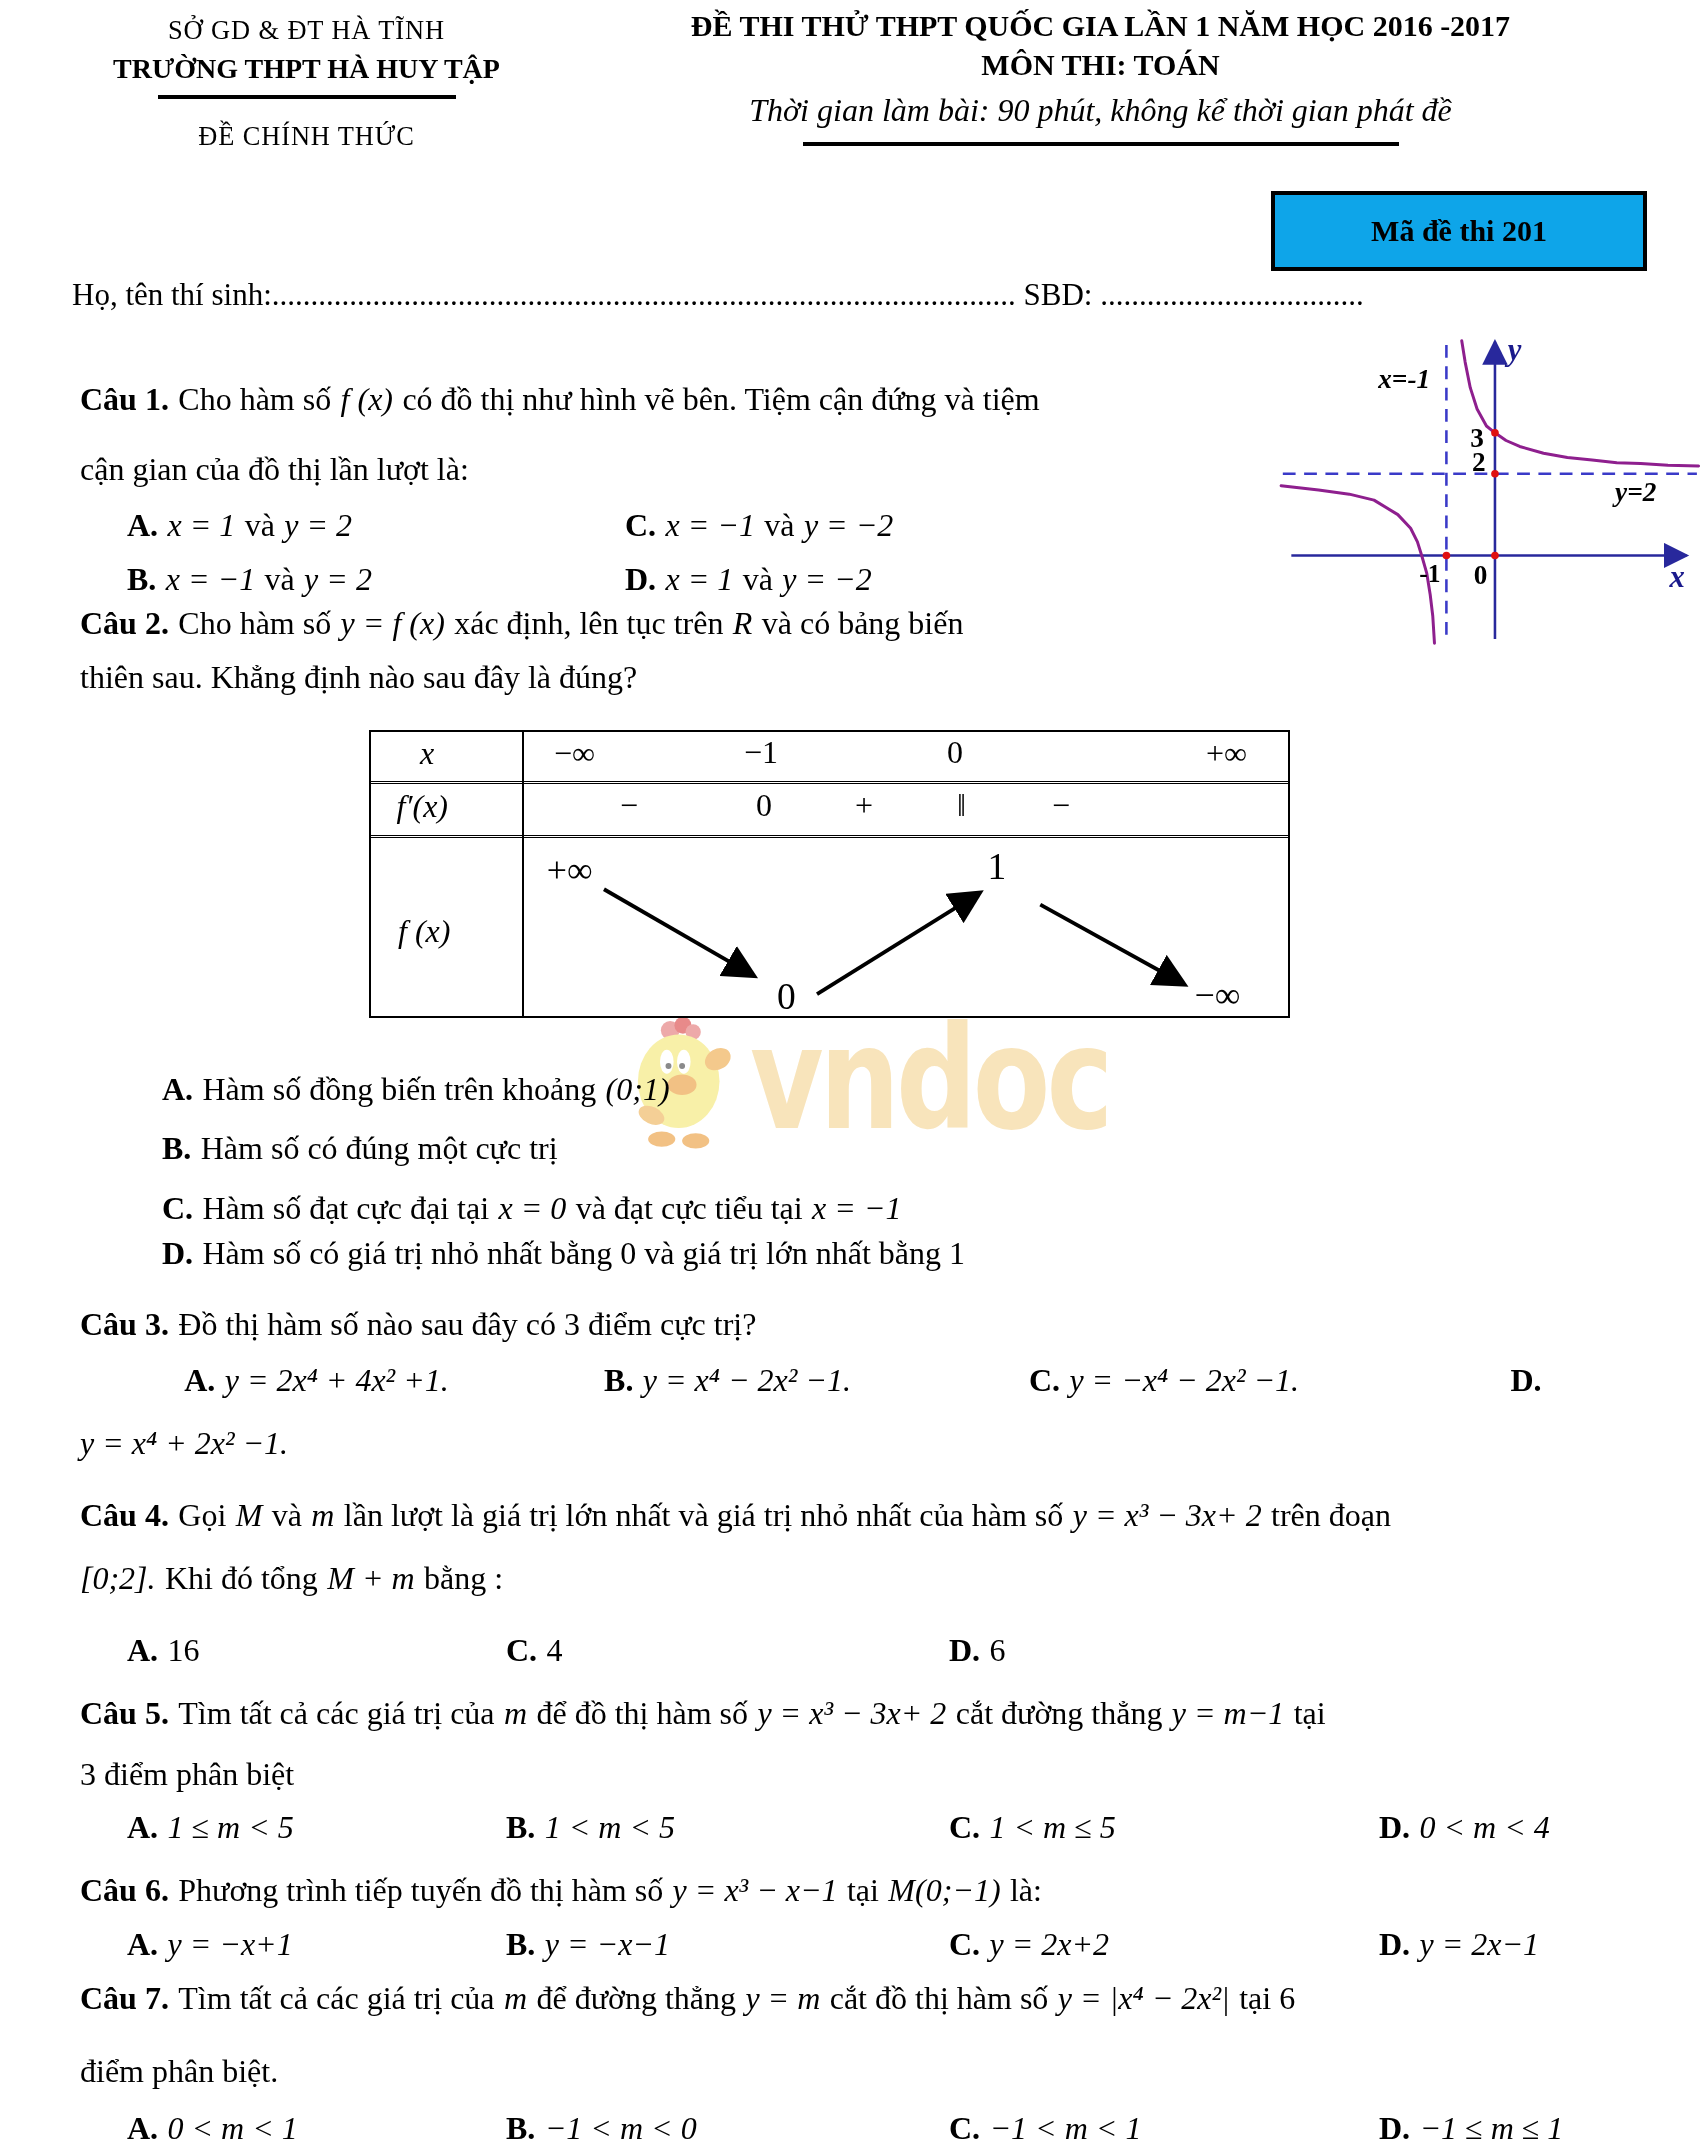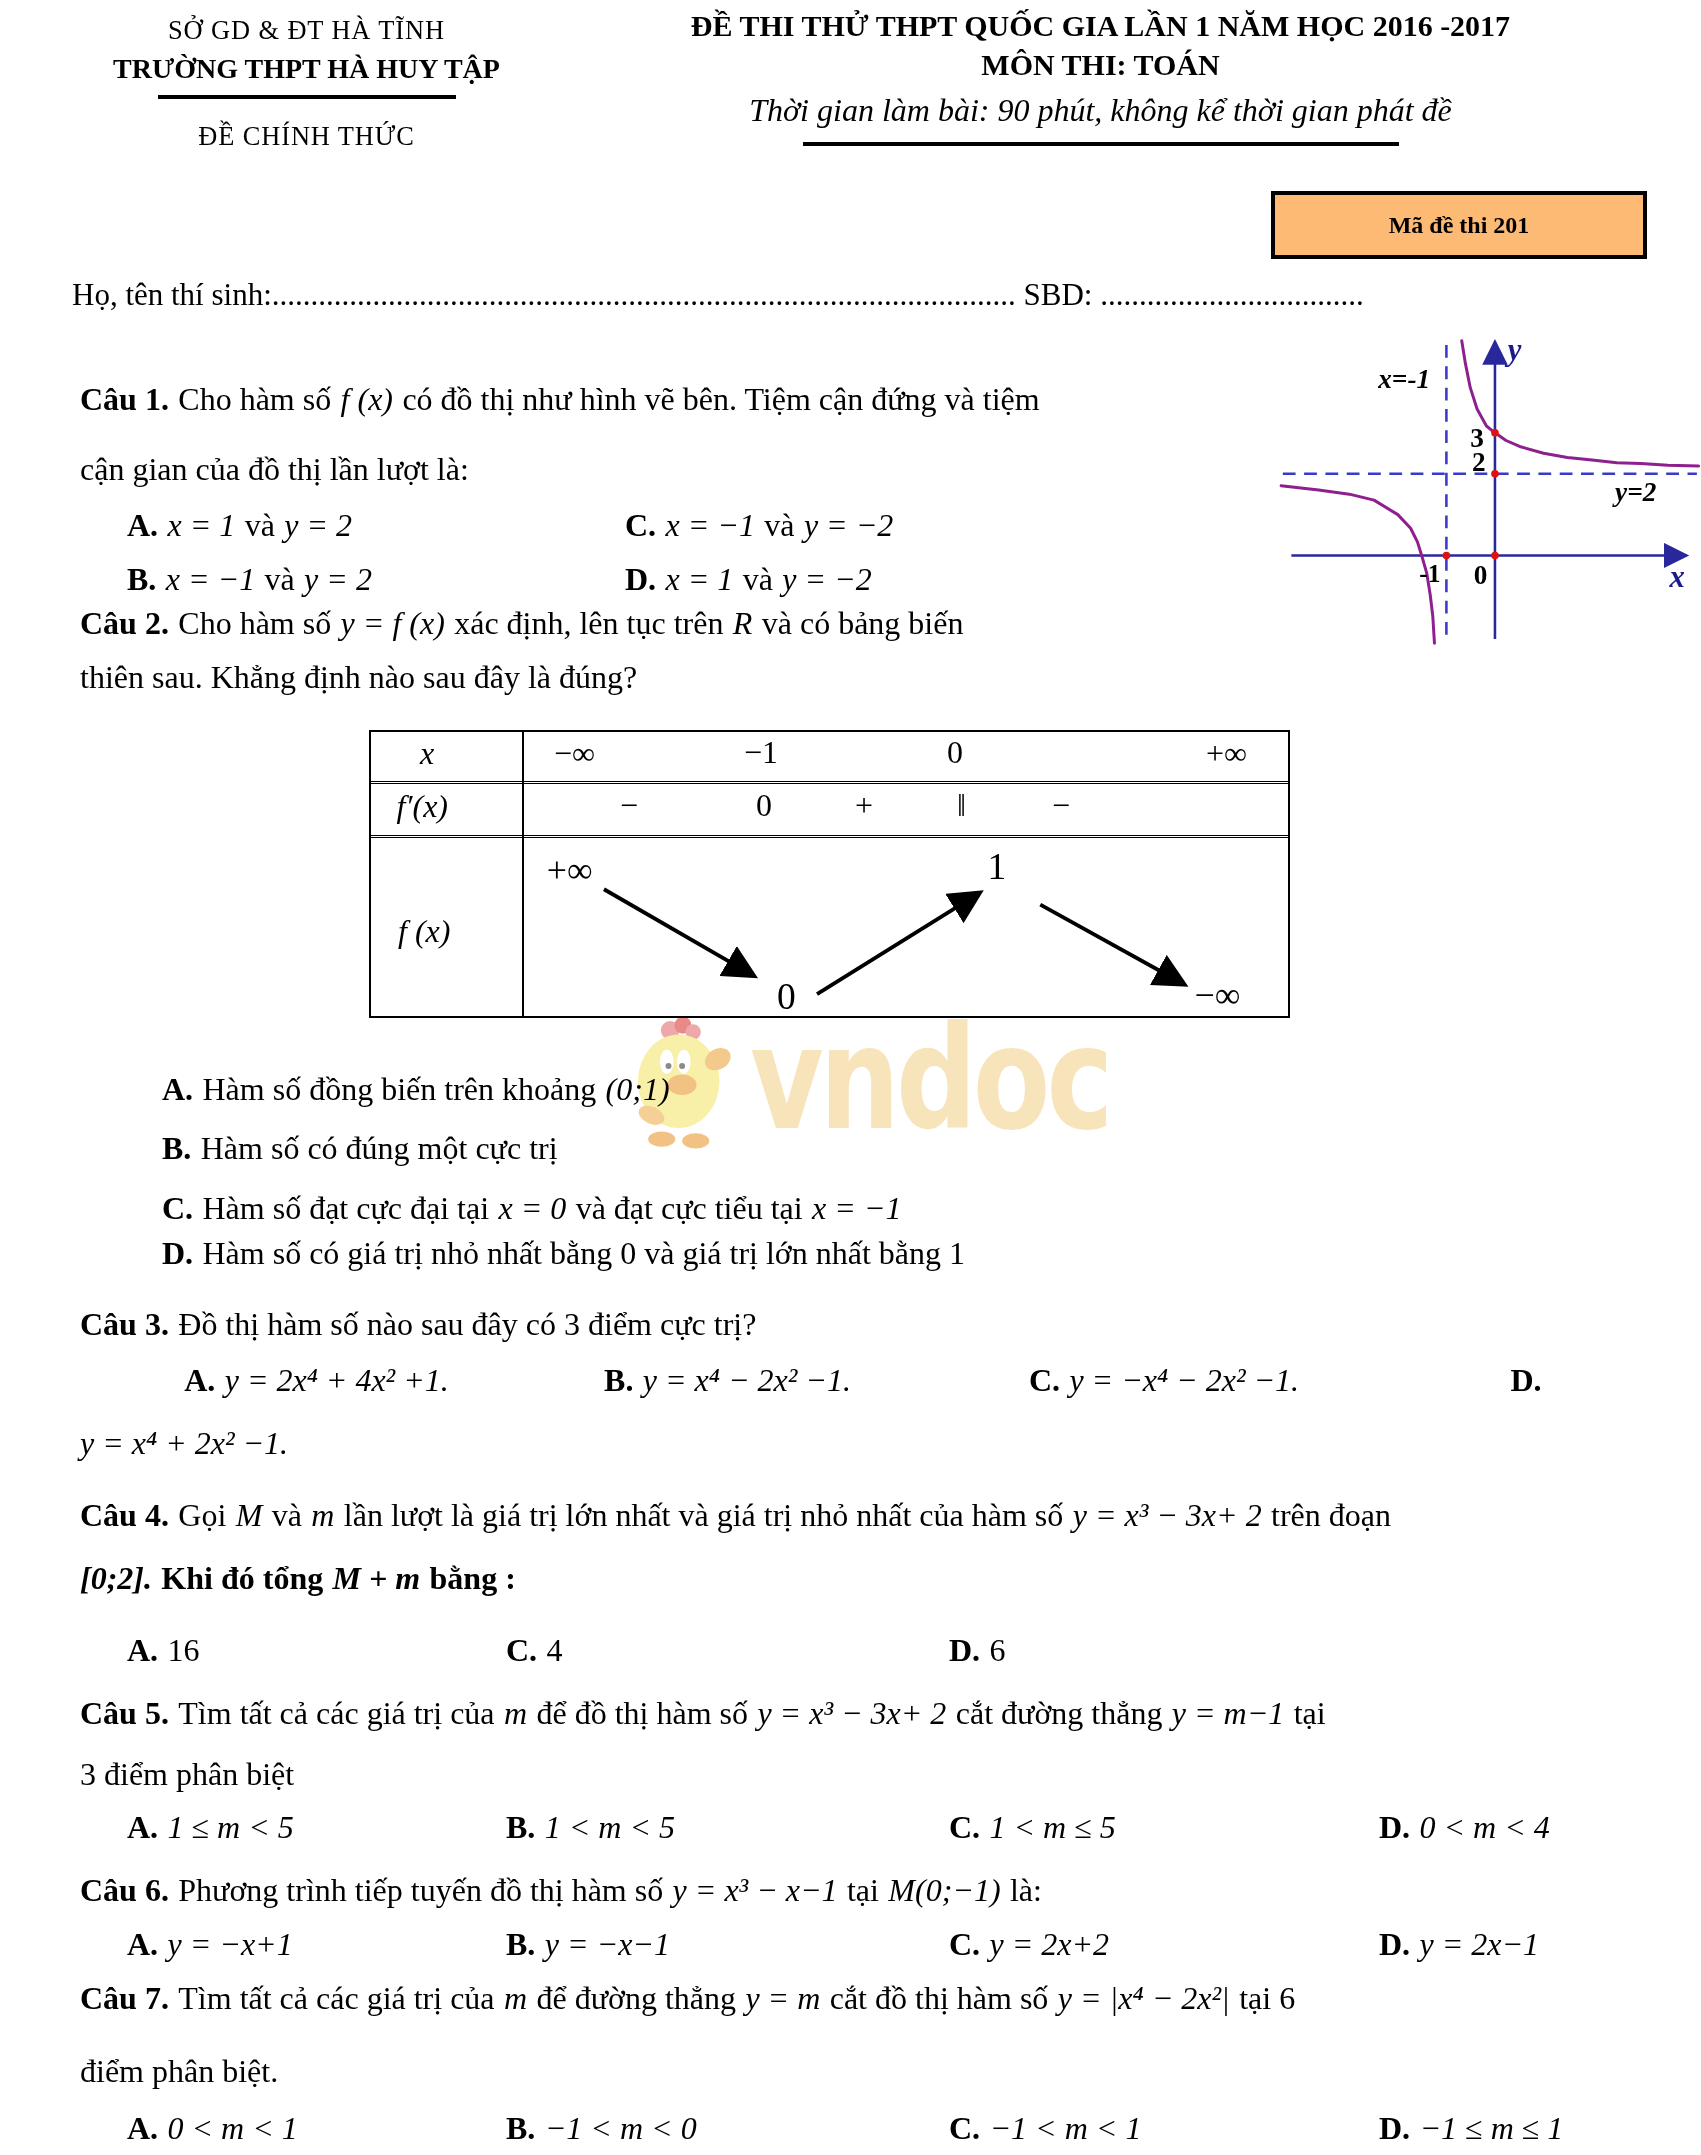--- a/index.html
+++ b/index.html
@@ -14,23 +14,23 @@
   .h-left .l1{font-size:26.4px;letter-spacing:0.9px;}
   .h-left .l2{font-size:28px;font-weight:bold;margin-top:6.8px;}
   .h-left .rule{width:298px;height:4.3px;background:#000;margin:10.2px auto 0;}
   .h-left .l3{font-size:26.4px;margin-top:22px;letter-spacing:0.9px;}
   .h-center{left:566px;top:8.5px;width:1069px;text-align:center;}
   .h-center .t1{font-size:30px;font-weight:bold;}
   .h-center .t2{font-size:30px;font-weight:bold;margin-top:5.1px;}
   .h-center .t3{font-size:32px;font-style:italic;margin-top:10.2px;}
   .h-center .rule2{width:596px;height:3.4px;background:#000;margin:13.6px auto 0;}
   .code-box{
-    left:1271px;top:191px;width:376px;height:68px;border:4.3px solid #000;
+    left:1271px;top:191px;width:376px;height:80px;border:4.3px solid #000;
     box-sizing:border-box;display:flex;align-items:center;justify-content:center;
-    font-size:24px;font-weight:bold;background:#fdba74;
+    font-size:30px;font-weight:bold;background:#0ea5e9;
   }
   .student{left:72px;top:277px;font-size:31px;white-space:nowrap;}
   
   .q{position:absolute;left:68px;width:1593px;font-size:32px;z-index:2;margin-left:12px;}
   .qline{line-height:44px;white-space:nowrap;}
   .pb{font-weight:bold;margin-right:9.4px;}
   .pt{margin-right:9.4px;}
   .pm{font-style:italic;margin-right:9.4px;}
   .qline > span:last-child,.opt > span:last-child{margin-right:0;}
   .opts4{display:grid;grid-template-columns:379px 443px 430px 1fr;margin-left:47px;}
@@ -189,21 +189,21 @@
     <div class="opt"><span class="pb">A.</span><span class="pm">y = 2x⁴ + 4x² +1.</span></div>
     <div class="opt"><span class="pb">B.</span><span class="pm">y = x⁴ − 2x² −1.</span></div>
     <div class="opt"><span class="pb">C.</span><span class="pm">y = −x⁴ − 2x² −1.</span></div>
     <div class="opt"><span class="pb">D.</span></div>
   </div>
   <div class="qline" style="margin-top:19px;"><span class="pm">y = x⁴ + 2x² −1.</span></div>
 </div>
 
 <div class="q" style="top:1493px;">
   <div class="qline"><span class="pb">Câu 4.</span><span class="pt">Gọi</span><span class="pm">M</span><span class="pt">và</span><span class="pm">m</span><span class="pt">lần lượt là giá trị lớn nhất và giá trị nhỏ nhất của hàm số</span><span class="pm">y = x³ − 3x+ 2</span><span class="pt">trên đoạn</span></div>
-  <div class="qline" style="margin-top:19px;font-weight:bold;"><span class="pm">[0;2].</span><span class="pt">Khi đó tổng</span><span class="pm">M + m</span><span class="pt">bằng :</span></div>
+  <div class="qline" style="margin-top:19px;"><span class="pm">[0;2].</span><span class="pt">Khi đó tổng</span><span class="pm">M + m</span><span class="pt">bằng :</span></div>
   <div class="opts4" style="margin-top:28px;">
     <div class="opt"><span class="pb">A.</span><span class="pt">16</span></div>
     <div class="opt"><span class="pb">C.</span><span class="pt">4</span></div>
     <div class="opt"><span class="pb">D.</span><span class="pt">6</span></div>
   </div>
 </div>
 
 <div class="q" style="top:1691px;">
   <div class="qline"><span class="pb">Câu 5.</span><span class="pt">Tìm tất cả các giá trị của</span><span class="pm">m</span><span class="pt">để đồ thị hàm số</span><span class="pm">y = x³ − 3x+ 2</span><span class="pt">cắt đường thẳng</span><span class="pm">y = m−1</span><span class="pt">tại</span></div>
   <div class="qline" style="margin-top:17px;"><span class="pt">3 điểm phân biệt</span></div>

